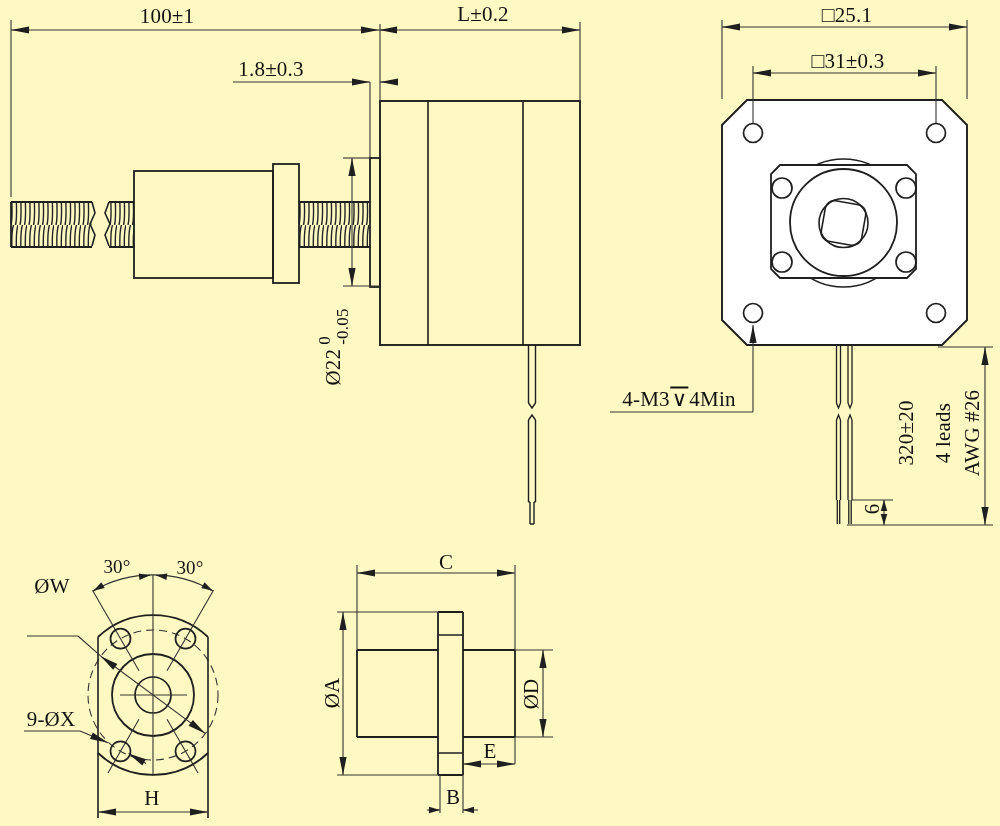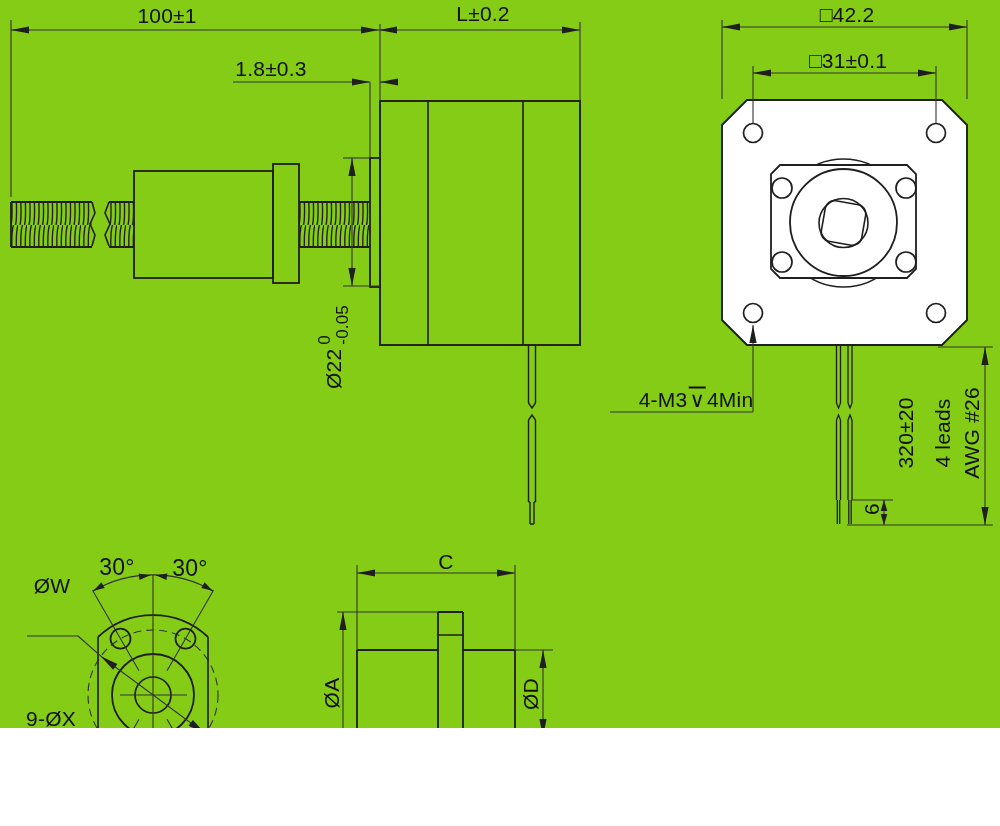--- a/index.html
+++ b/index.html
@@ -1,22 +1,22 @@
 <!DOCTYPE html>
 <html><head>
 <meta charset="utf-8">
 <style>
   html,body{margin:0;padding:0;background:#fff;}
-  #stage{position:relative;width:1000px;height:728px;background:#84cc16;overflow:hidden;
-         font-family:Liberation Sans, sans-serif;}
+  #stage{position:relative;width:1000px;height:826px;background:#fef9c3;overflow:hidden;
+         font-family:Liberation Serif, serif;}
   svg{position:absolute;left:0;top:0;}
   .lbl{position:absolute;transform:translate(-50%,-50%);font-size:21px;color:#111;
        white-space:nowrap;letter-spacing:0.2px;}
   .rot{transform:translate(-50%,-50%) rotate(-90deg);}
-  .sm{font-size:23px;}
+  .sm{font-size:19px;}
   .tolwrap{display:inline-flex;align-items:center;}
   .tolstack{display:inline-flex;flex-direction:column;font-size:17px;line-height:1.05;
             margin-left:4px;text-align:left;}
   .depth{display:inline-block;border-top:2px solid #111;padding:0 1px;line-height:1.0;margin:0 1px;}
 </style>
 </head>
 <body>
 
 <div id="stage">
 
@@ -211,24 +211,24 @@
 <div class="lbl rot" style="left:334px;top:347px">
   <span class="tolwrap">
     <span>Ø22</span>
     <span class="tolstack">
       <span>0</span>
       <span>-0.05</span>
     </span>
   </span>
 </div>
 
-<div class="lbl" style="left:847px;top:15px">□42.2</div>
-<div class="lbl" style="left:848px;top:61px">□31±0.1</div>
-
-<div class="lbl" style="left:696px;top:399px">
+<div class="lbl" style="left:847px;top:15px">□25.1</div>
+<div class="lbl" style="left:848px;top:61px">□31±0.3</div>
+
+<div class="lbl" style="left:679px;top:399px">
   <span>4-M3</span><span class="depth">∨</span><span>4Min</span>
 </div>
 
 <div class="lbl rot" style="left:906px;top:433px">320±20</div>
 <div class="lbl rot" style="left:943px;top:433px">4 leads</div>
 <div class="lbl rot" style="left:972px;top:433px">AWG #26</div>
 <div class="lbl rot" style="left:872px;top:509px">6</div>
 
 <div class="lbl sm" style="left:117px;top:567px">30°</div>
 <div class="lbl sm" style="left:190px;top:568px">30°</div>

